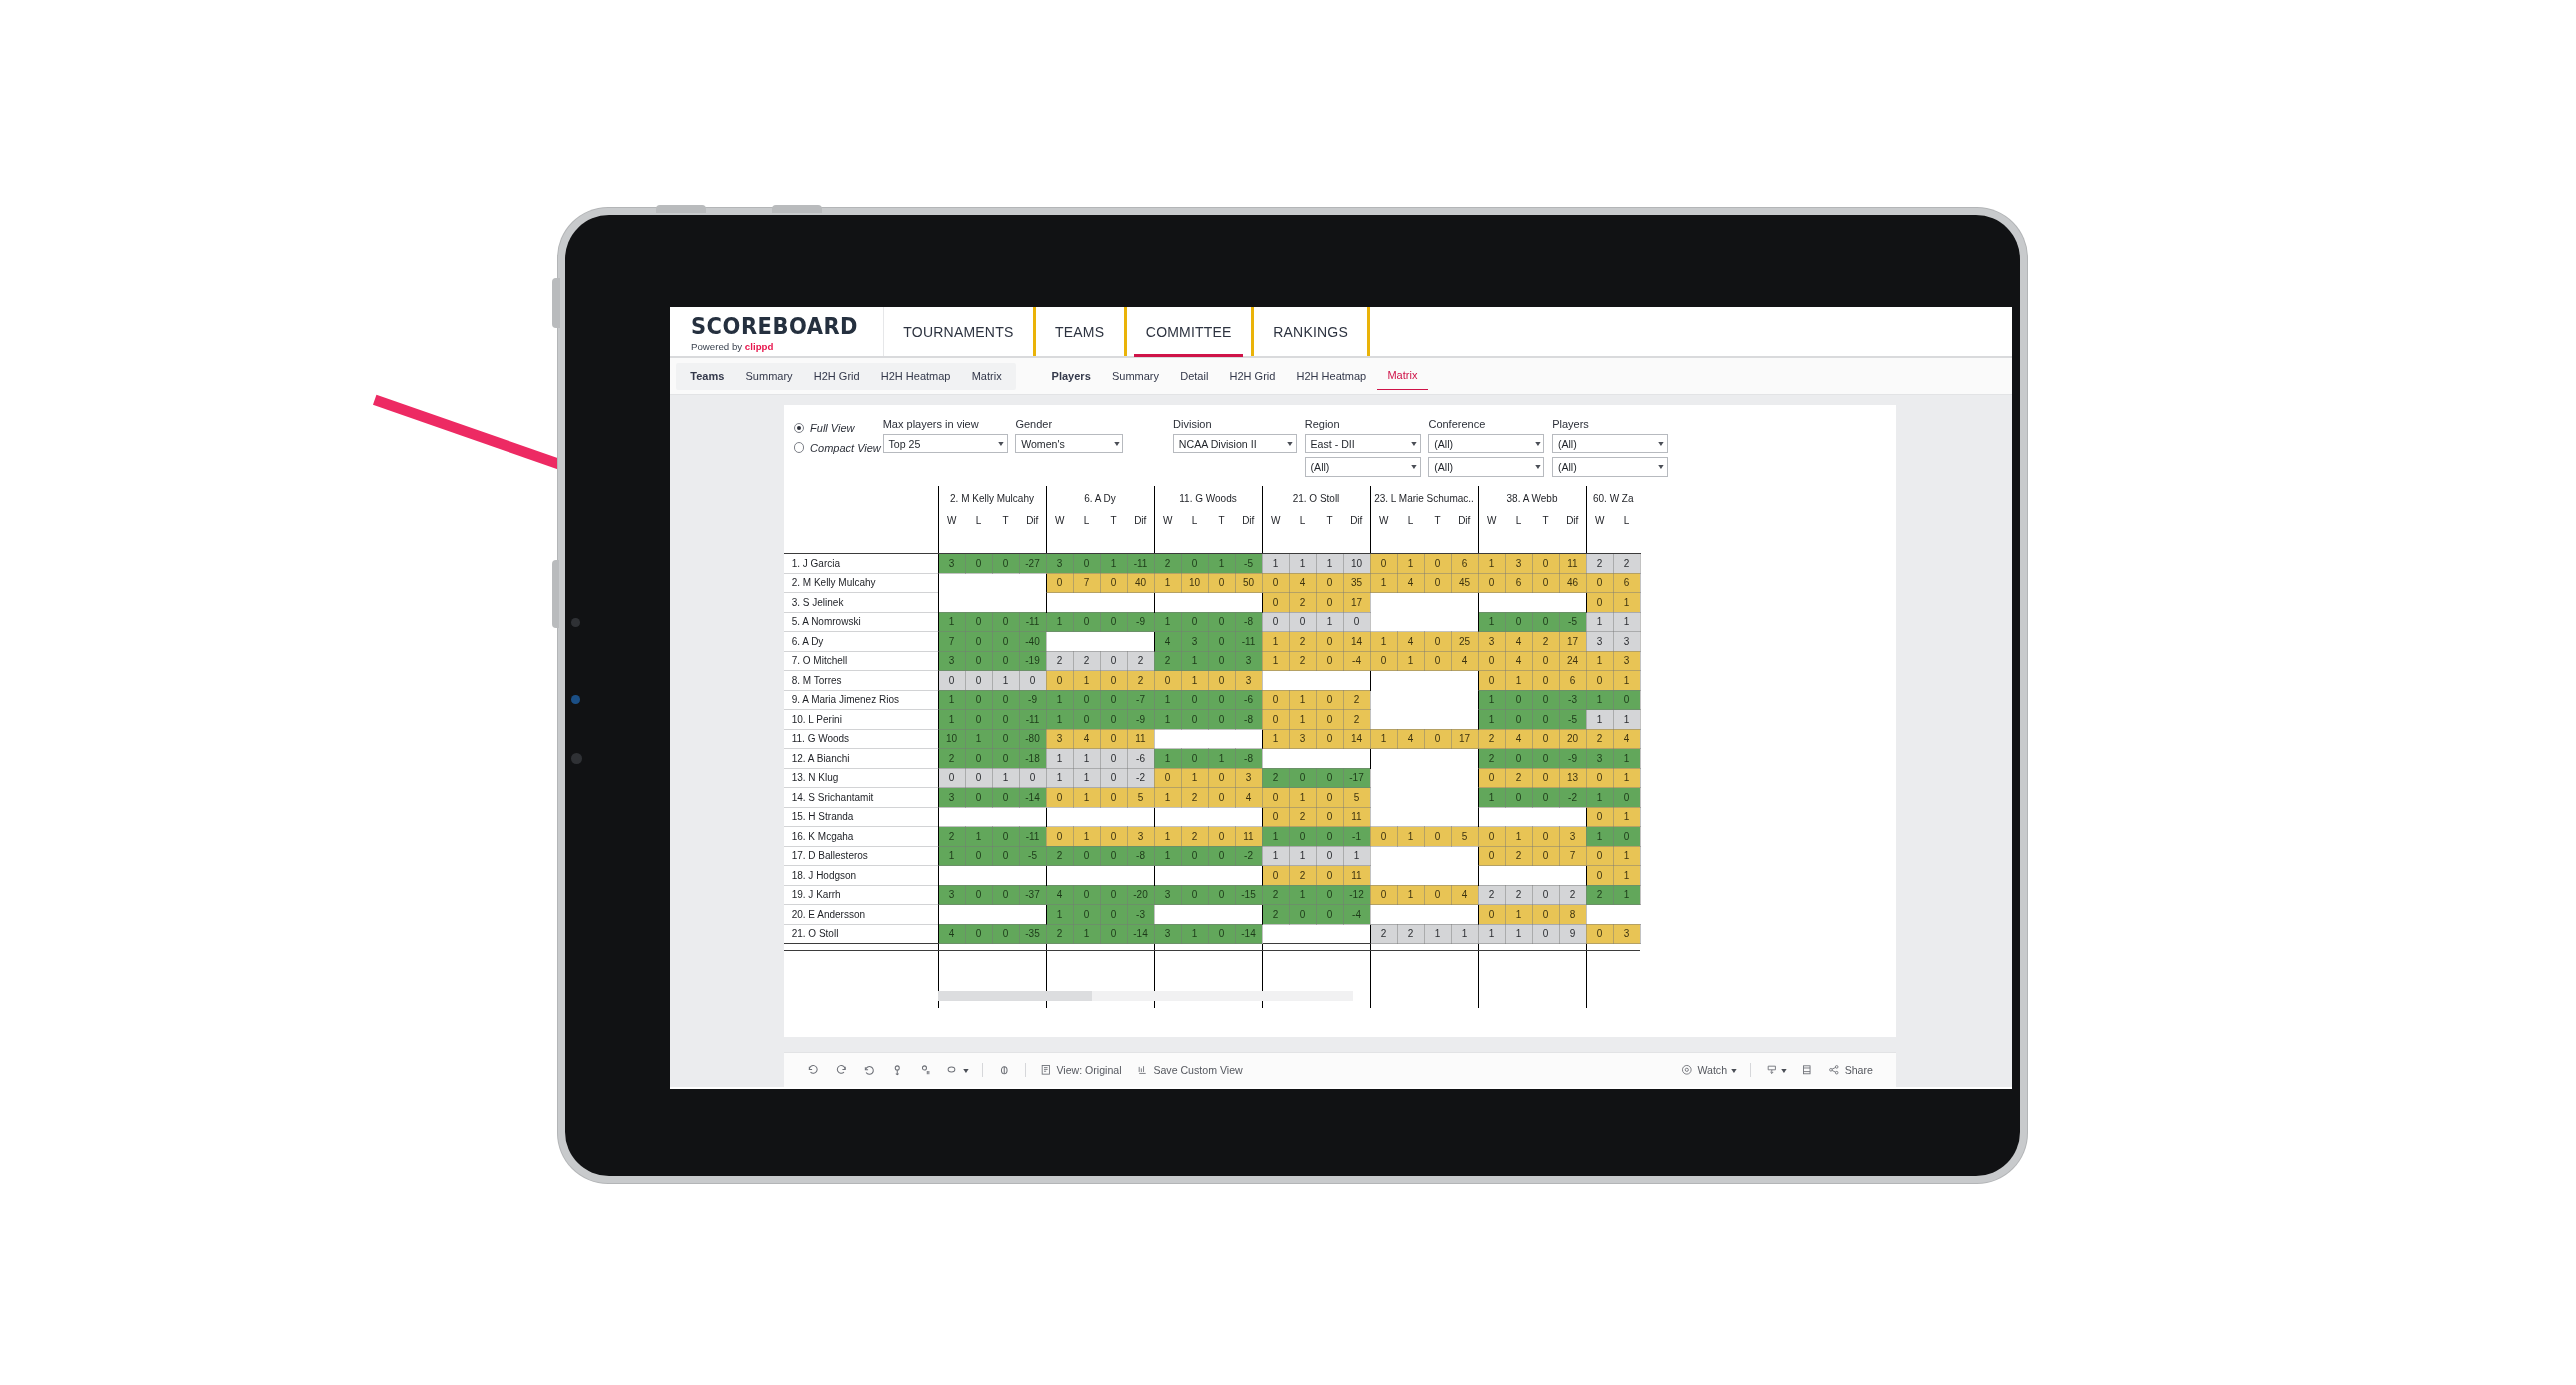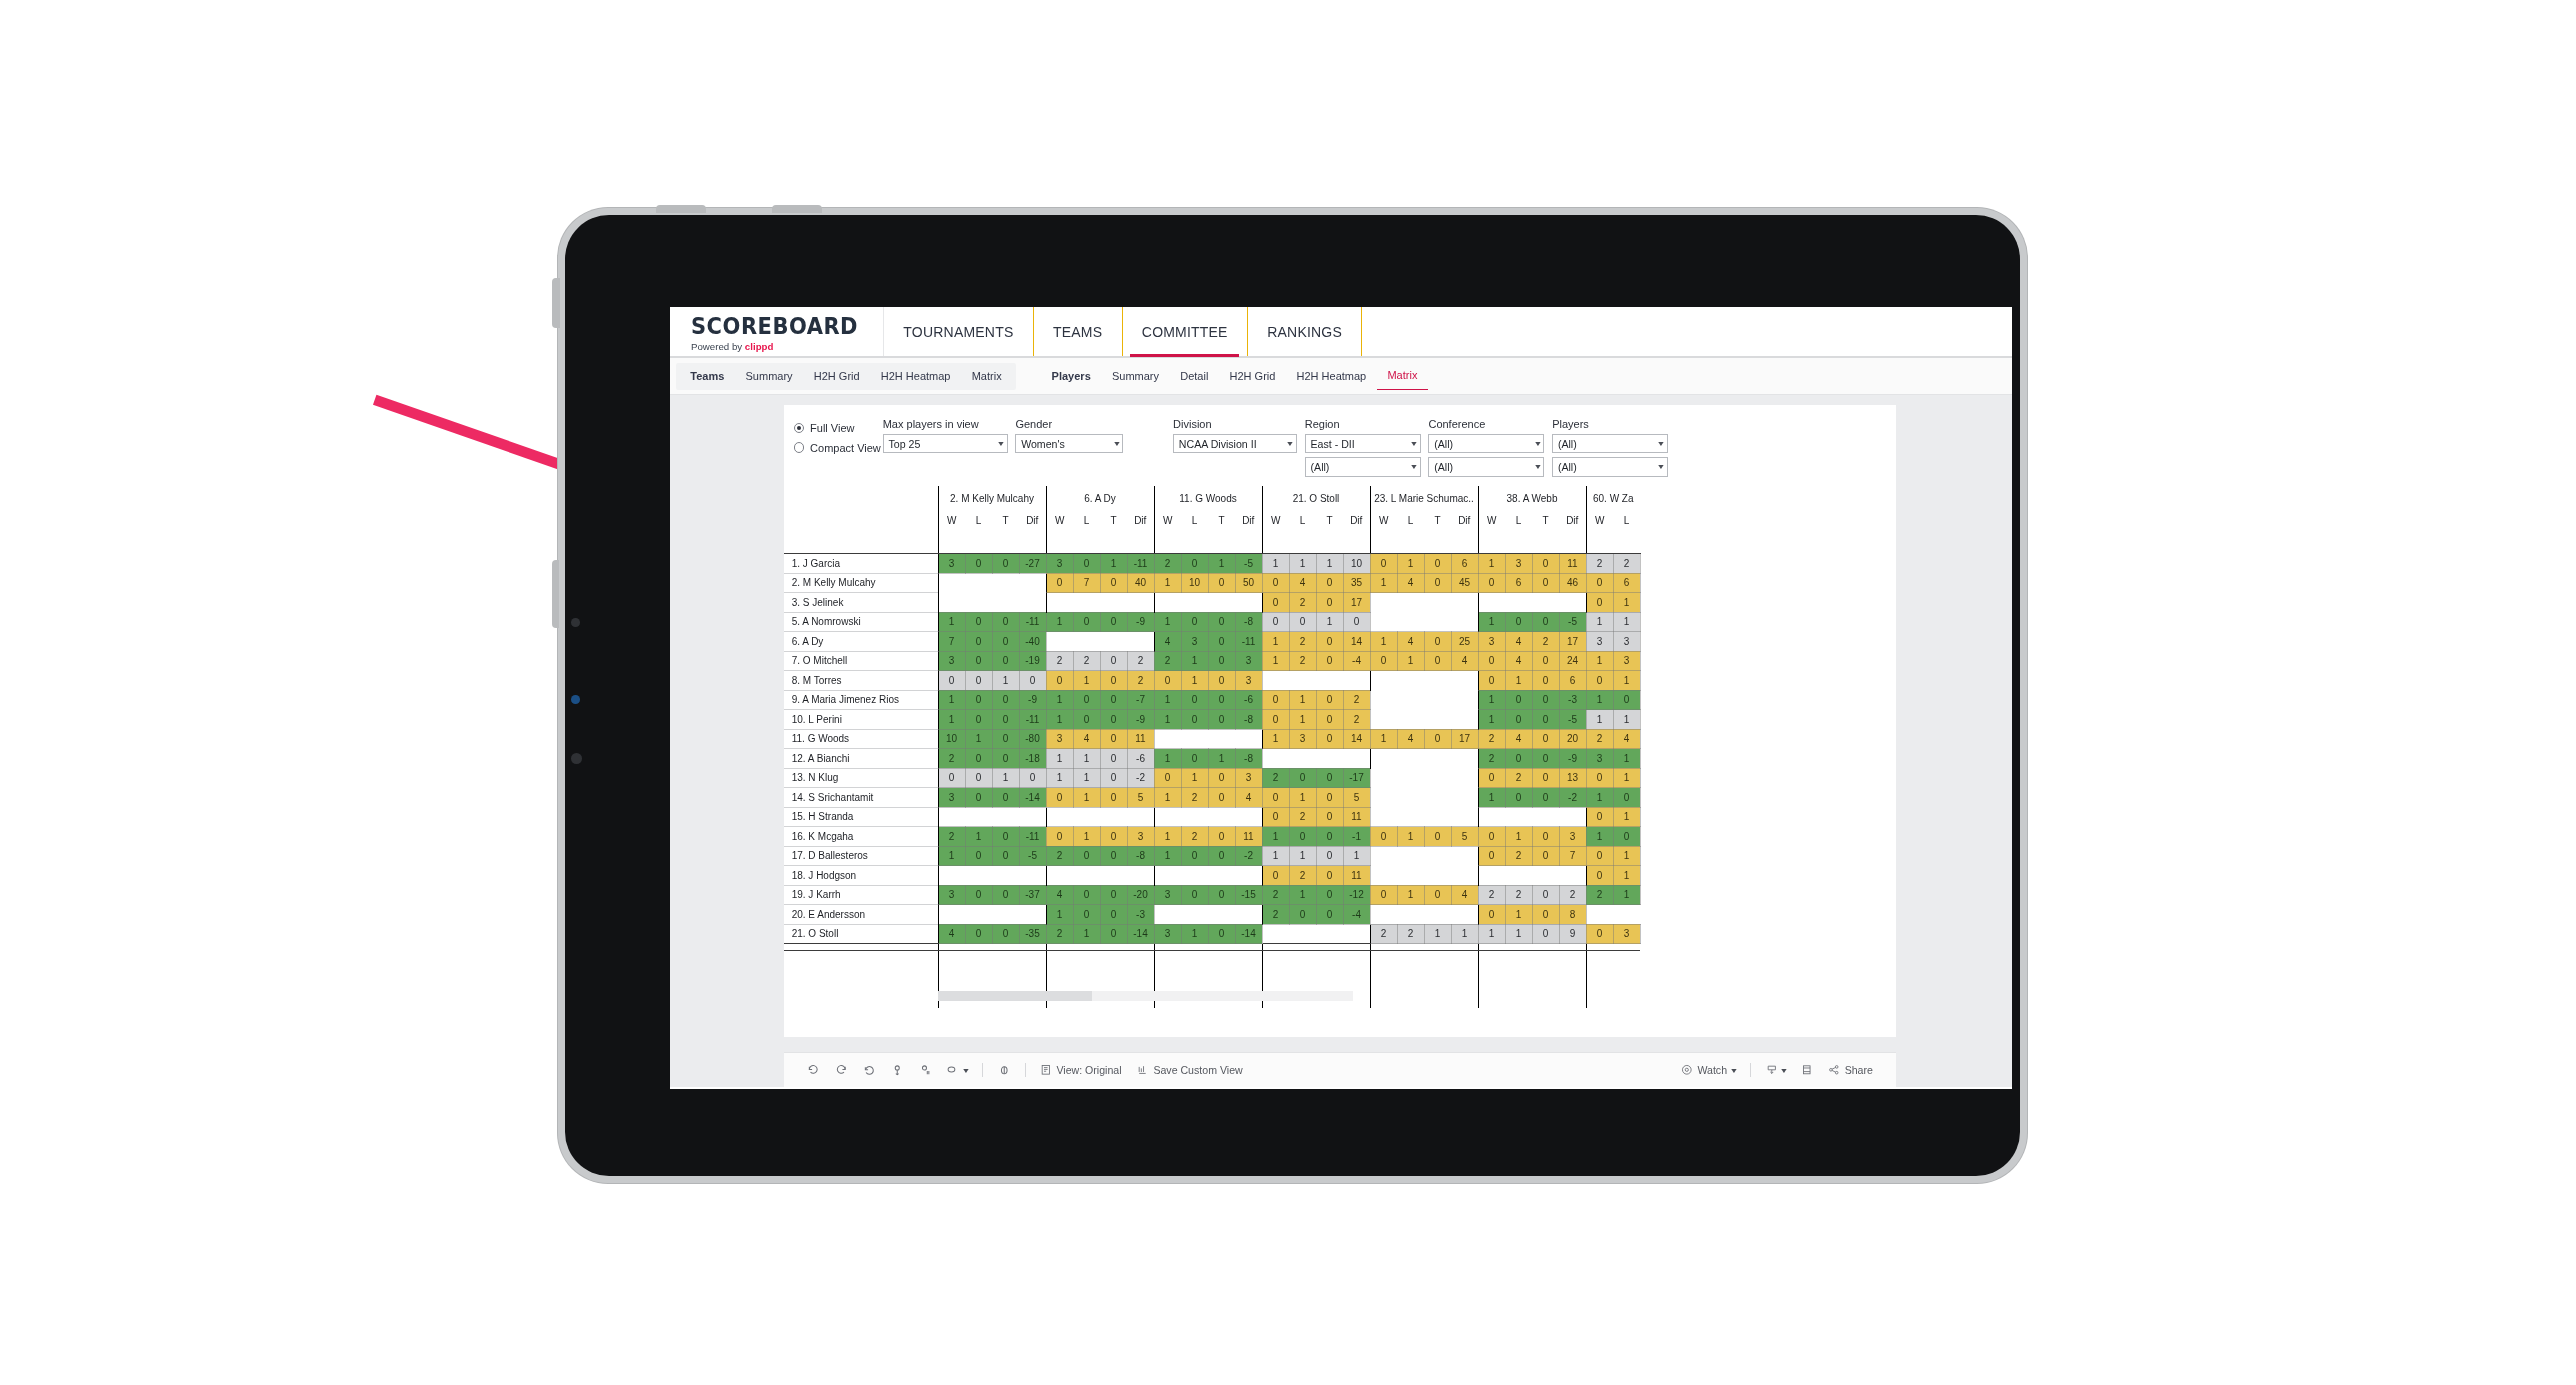--- a/index.html
+++ b/index.html
@@ -47,21 +47,21 @@
            border-right:1px solid #e6e7e9; min-width:145px;}
   .brand-name {
     font-size:21px; font-weight:bold; color:#25303f; letter-spacing:0.5px;
     font-family:"DejaVu Sans", sans-serif; transform: scaleY(1.12); transform-origin: left top;
   }
   .brand-sub { font-size:9.7px; color:#3b4350; margin-top:4.8px; }
   .brand-sub b { color:#e8174e; font-weight:bold; }
   .topnav { display:flex; align-items:stretch; }
   .topnav-item {
     display:flex; align-items:center; padding:0 19.3px; font-size:14px; color:#2d3340;
-    border-right:1px solid #eab308; position:relative; letter-spacing:0.2px;
+    border-right:3px solid #eab308; position:relative; letter-spacing:0.2px;
   }
   .topnav-item.active::after {
     content:""; position:absolute; left:7.7px; right:7.7px; bottom:-1px; height:2.9px; background:#cf1348;
   }
 
   
   .subnav {
     display:flex; align-items:center; height:37px; background:#fafafa;
     border-bottom:1px solid #e2e3e5; padding-left:5.8px; gap:0;
   }
@@ -78,21 +78,21 @@
     position:absolute; left:114px; top:9.7px; width:1112px; height:632px; background:#fff;
   }
 
   
   .filters { display:flex; padding:13.5px 0 5.8px 9.7px; gap:0; align-items:flex-start; }
   .viewmode { width:89px; padding-top:3.9px; }
   .radio-row { display:flex; align-items:center; gap:5.8px; margin-bottom:7.7px; }
   .radio { width:10.6px; height:10.6px; border-radius:50%; border:1px solid #7d8088; background:#fff;
            display:flex; align-items:center; justify-content:center; flex:0 0 auto;}
   .radio.on::after { content:""; width:4.8px; height:4.8px; border-radius:50%; background:#2b2f38; }
-  .radio-label { font-size:11px; color:#2b2f38; }
+  .radio-label { font-size:11px; color:#2b2f38;font-style:italic; }
   .fgroup { margin-right:7.7px; }
   .fgroup.w130 { width:125px; } .fgroup.w112 { width:108px; }
   .fgroup.w128 { width:124px;margin-left:42px; } .fgroup.w120 { width:116px; }
   .flabel { font-size:11px; color:#2b2f38; margin-bottom:3.9px; }
   .fselect {
     height:19.3px; border:1px solid #b7babf; background:#fff; display:flex; align-items:center;
     justify-content:space-between; padding:0 3.9px 0 4.8px; font-size:10.6px; color:#1f2329; margin-bottom:3.9px;
   }
   .caret { font-size:7.7px; color:#4a4e56; transform: scaleX(1.4); }
 

